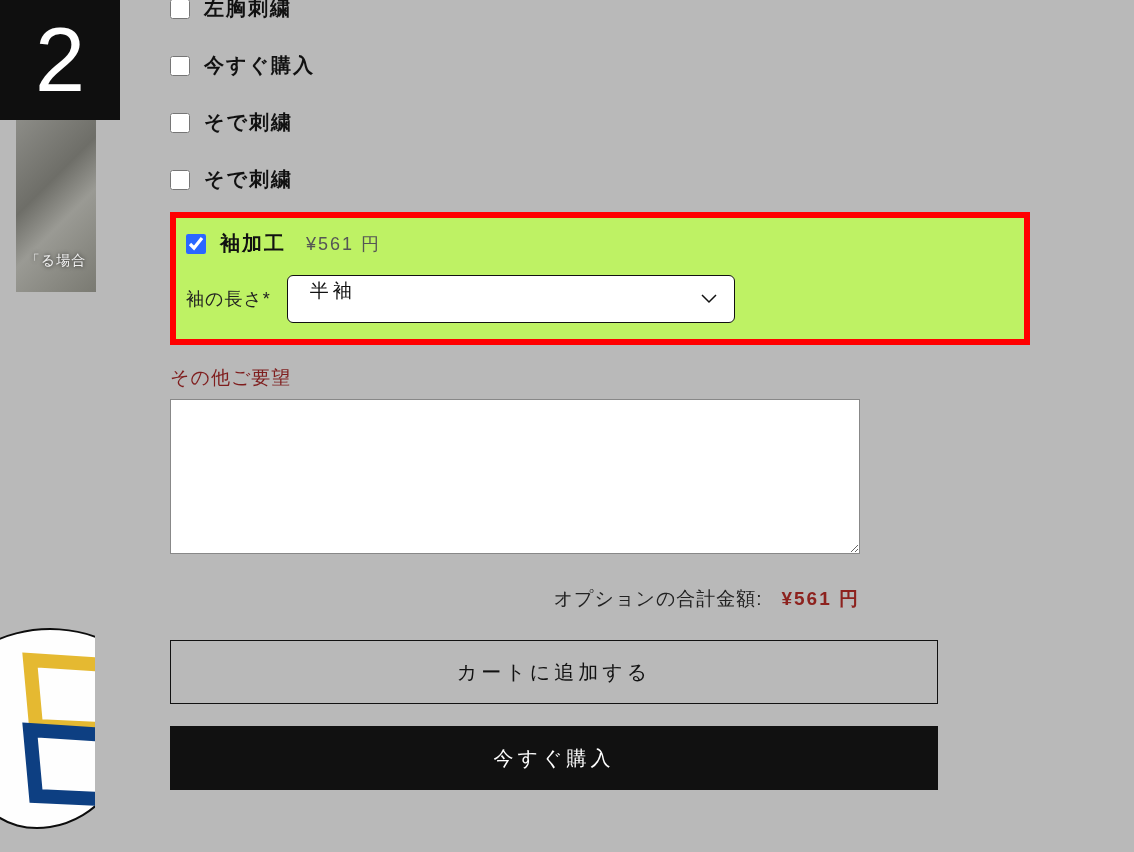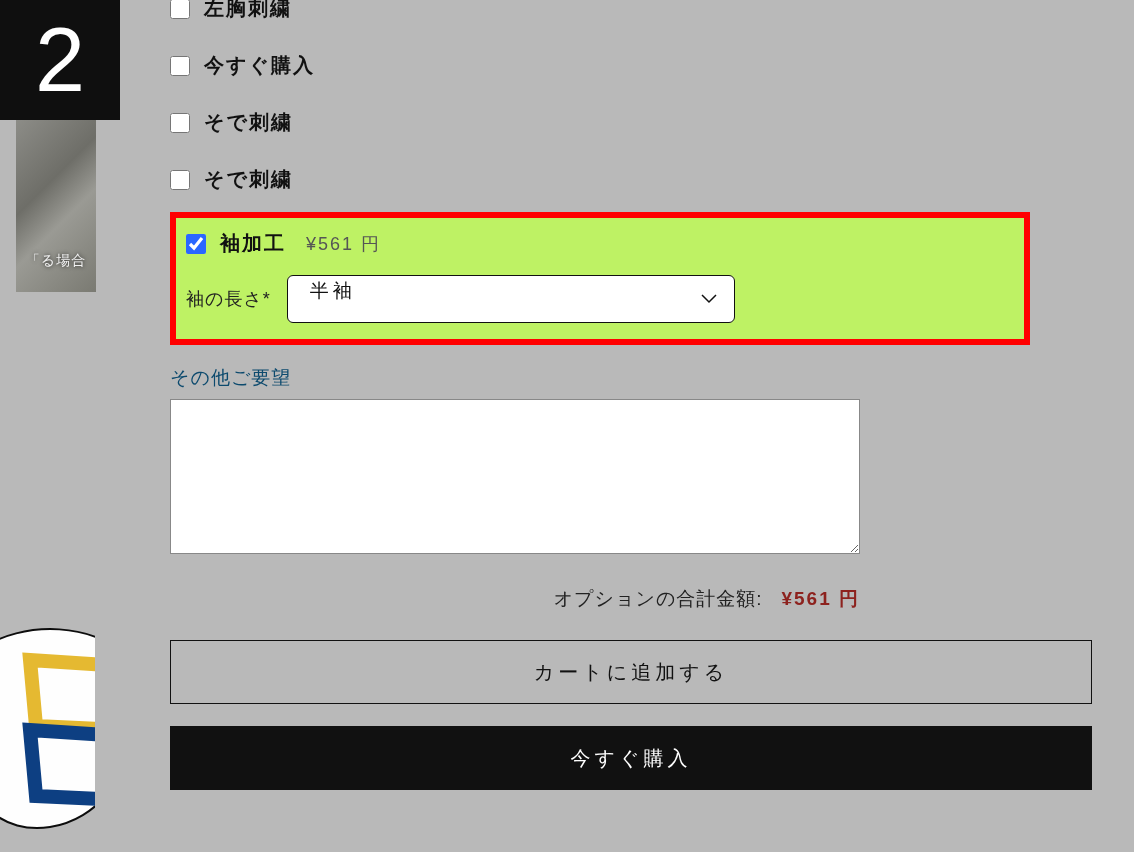--- a/index.html
+++ b/index.html
@@ -119,21 +119,21 @@
     .chev {
       position: absolute;
       right: 18px; top: 50%;
       transform: translateY(-50%);
       pointer-events: none;
       color:#111;
     }
     .notes-label {
       margin-top: 20px;
       font-size: 19px;
-      color: #0c4a6e;
+      color: #7f1d1d;
       letter-spacing: 1px;
     }
     .notes {
       width: 690px;
       height: 155px;
       margin-top: 8px;
       background: #fff;
       border: 1px solid #888;
       resize: both;
       padding: 8px;
@@ -142,21 +142,21 @@
     .total-line {
       margin-top: 28px;
       text-align: right;
       width: 690px;
       font-size: 19px;
       letter-spacing: 1px;
     }
     .total-label { color:#222; }
     .total-value { color:#8d221e; font-weight:700; letter-spacing:2px;}
     .btn {
-      width: 922px;
+      width: 768px;
       height: 64px;
       margin-top: 28px;
       font-size: 20px;
       letter-spacing: 4px;
       border: 1px solid #111;
       cursor: pointer;
       display:flex;align-items:center;justify-content:center;
     }
     .btn-cart { background: transparent; color:#111;}
     .btn-buy  { background:#111; color:#fff; margin-top: 22px;}

